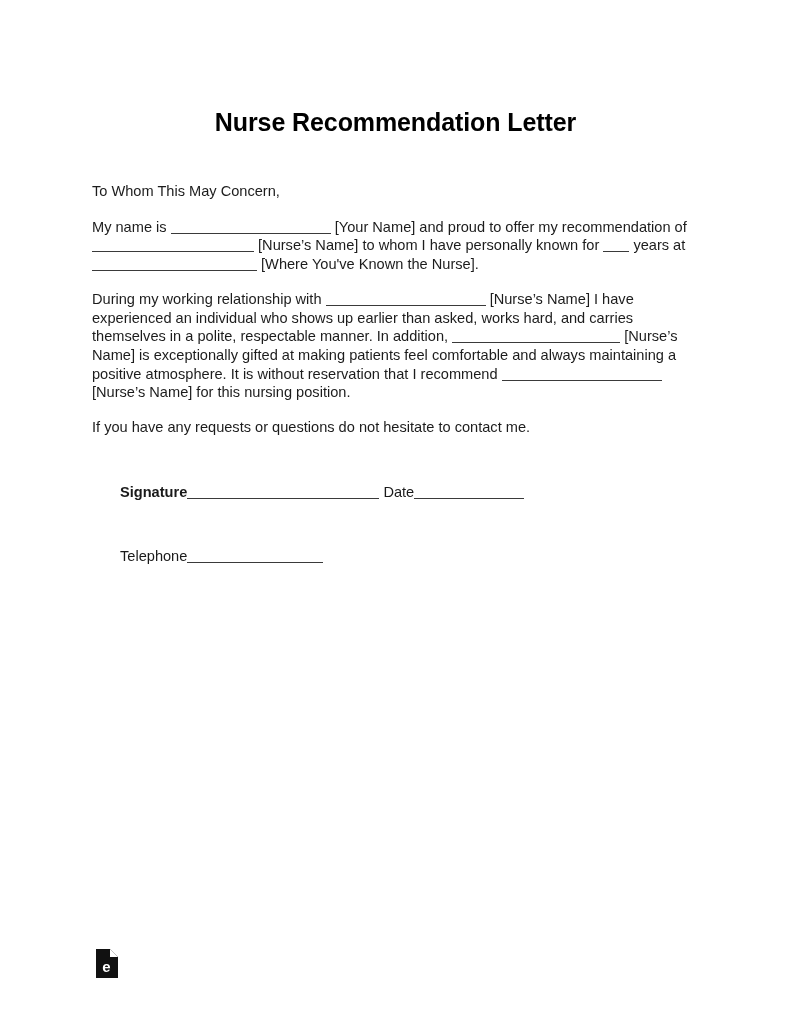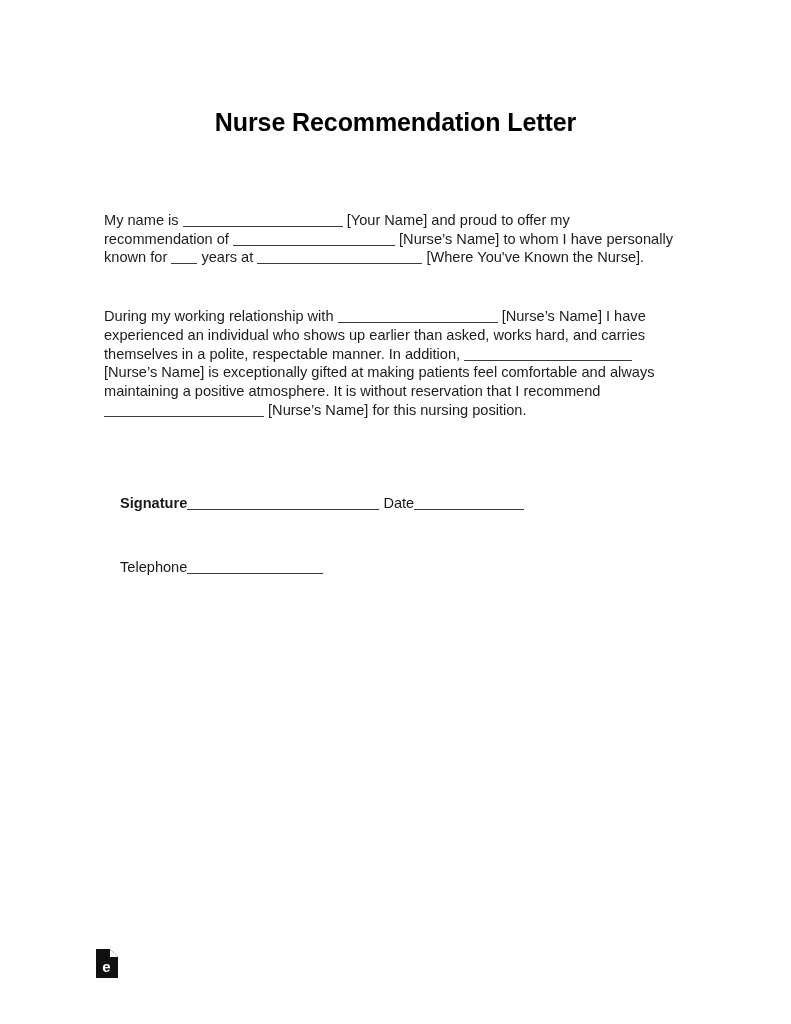--- a/index.html
+++ b/index.html
@@ -43,21 +43,21 @@
     position: absolute;
     left: 92px;
     top: 182px;
     width: 600px;
   }
 
   .para {
     font-size: 14.6px;
     line-height: 18.7px;
     color: #1c1c1c;
-    margin: 12px;
+    margin: 0;
   }
 
   .gap-sm { height: 17px; }
   .gap-md { height: 16px; }
 
   .salutation { margin: 0; }
 
   .blank {
     display: inline-block;
     border-bottom: 1.4px solid #3a3a3a;
@@ -95,31 +95,33 @@
 </style>
 </head>
 <body>
 
 <div class="page">
 
   <div class="doc-title">Nurse Recommendation Letter</div>
 
   <div class="body-block">
 
+    <p class="para salutation">To Whom This May Concern,</p>
 
     <div class="gap-sm"></div>
 
     <p class="para"><span>My name is </span><span class="blank b-long"></span><span> [Your Name] and proud to offer my recommendation of </span><span class="blank b-long2"></span><span> [Nurse’s Name] to whom I have personally known for </span><span class="blank b-short"></span><span> years at </span><span class="blank b-long3"></span><span> [Where You've Known the Nurse].</span></p>
 
     <div class="gap-md"></div>
 
     <p class="para"><span>During my working relationship with </span><span class="blank b-mid"></span><span> [Nurse’s Name] I have experienced an individual who shows up earlier than asked, works hard, and carries themselves in a polite, respectable manner. In addition, </span><span class="blank b-add"></span><span> [Nurse’s Name] is exceptionally gifted at making patients feel comfortable and always maintaining a positive atmosphere. It is without reservation that I recommend </span><span class="blank b-mid"></span><span> [Nurse’s Name] for this nursing position.</span></p>
 
     <div class="gap-md"></div>
 
+    <p class="para">If you have any requests or questions do not hesitate to contact me.</p>
 
     <div class="gap-md"></div>
 
 
     <div class="gap-md"></div>
 
     <p class="sig-line"><span class="sig-label">Signature</span><span class="blank b-sig"></span>&nbsp;<span>Date</span><span class="blank b-date"></span></p>
 
     <div class="gap-md"></div>
 

